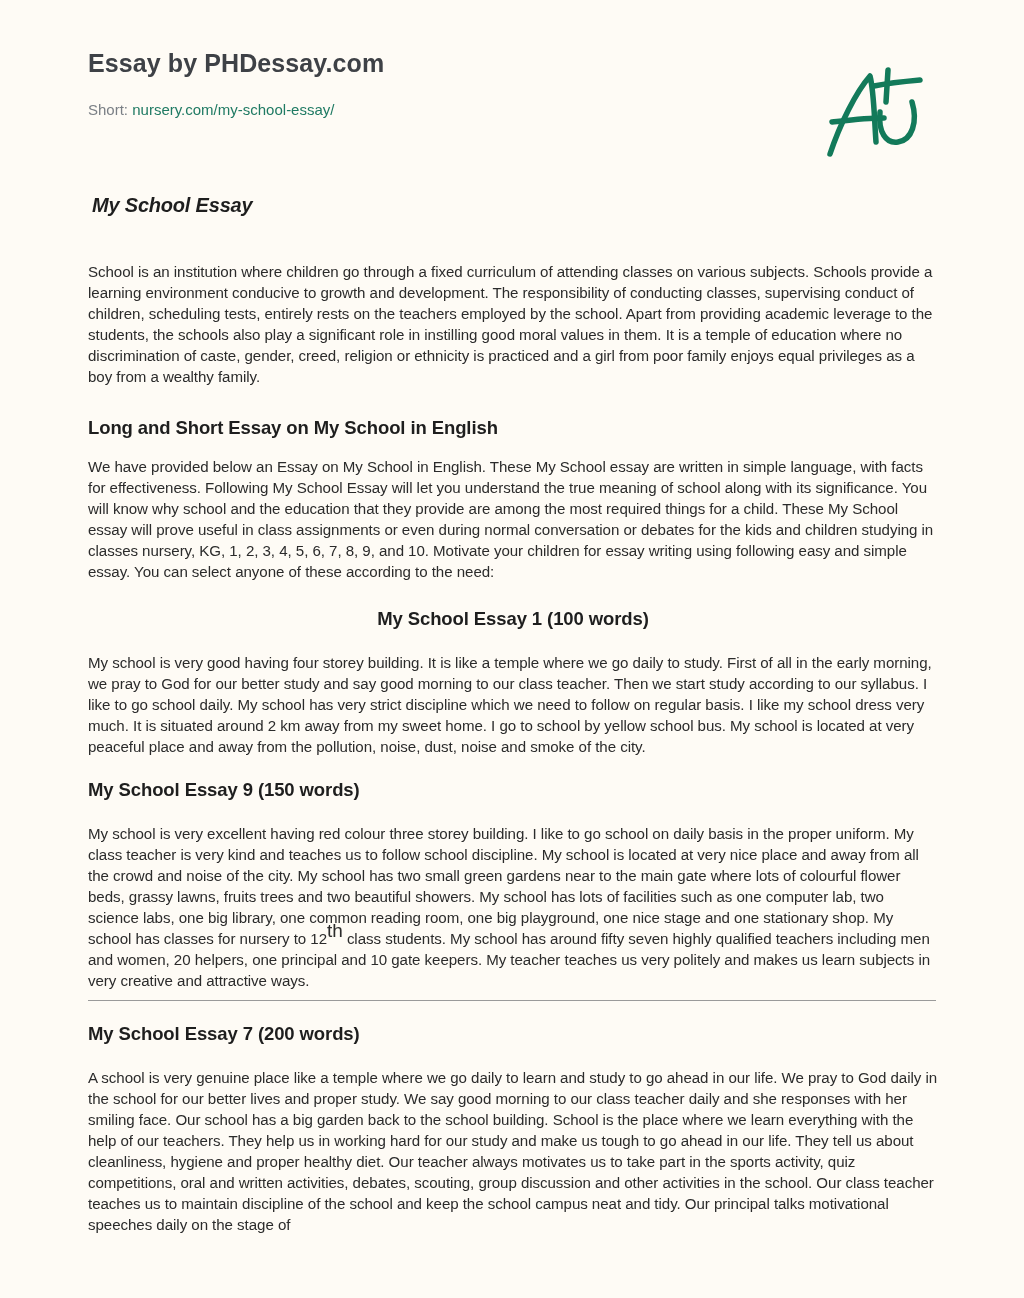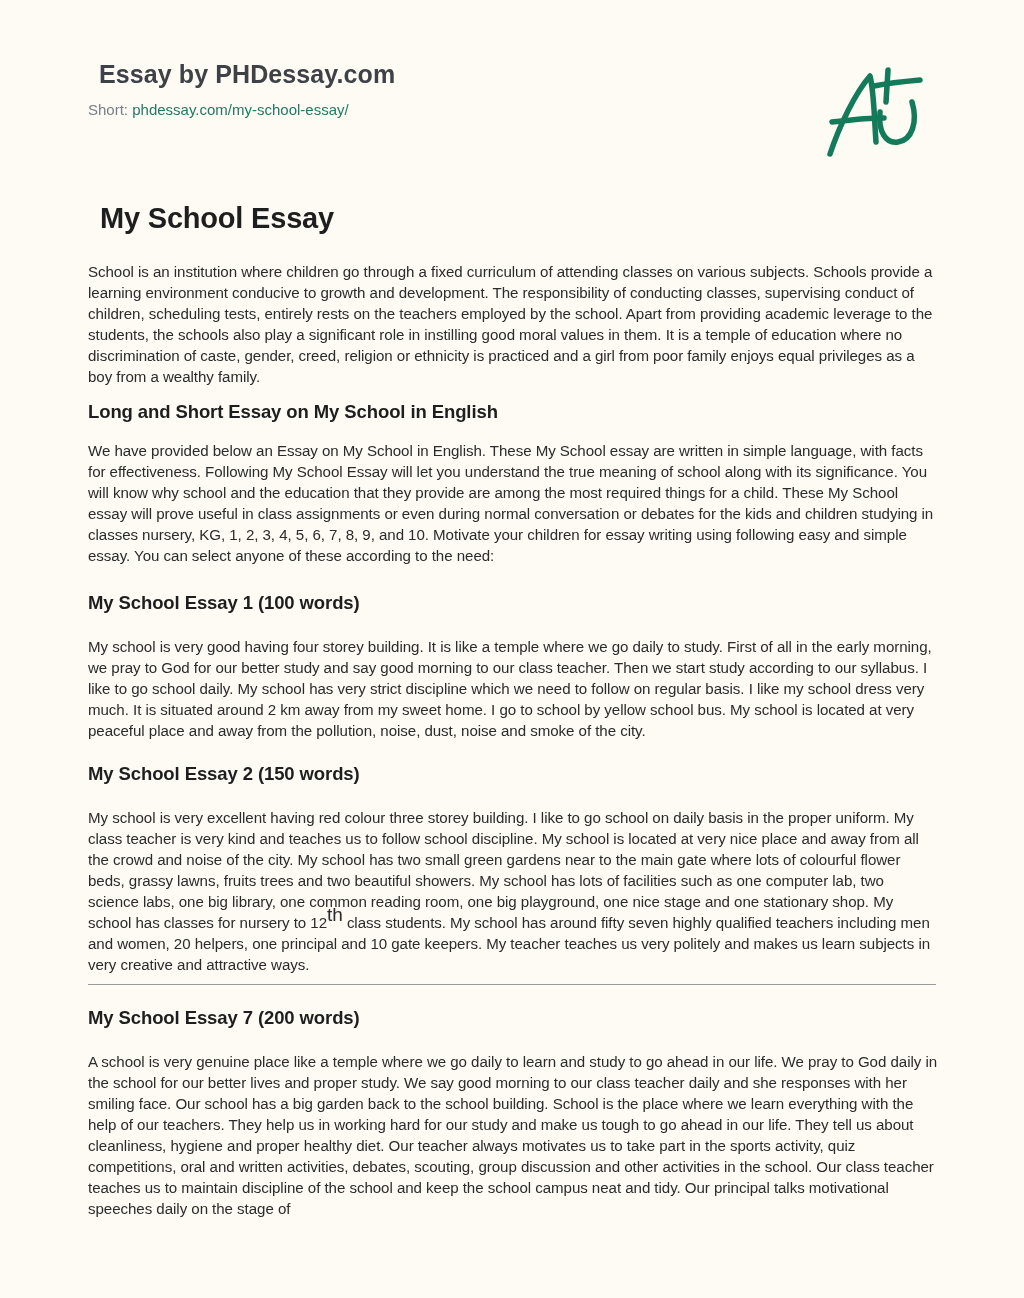--- a/index.html
+++ b/index.html
@@ -12,21 +12,21 @@
       height: 1298px;
       overflow: hidden;
       position: relative;
       font-family: "Liberation Sans", sans-serif;
       color: #2b2b2b;
     }
     .site-title {
       position: absolute;
       left: 88px;
       top: 49px;
-      margin: 11px;
+      margin: 0;
       font-size: 25px;
       font-weight: bold;
       color: #3e4146;
       letter-spacing: 0.1px;
     }
     .source-line {
       position: absolute;
       left: 88px;
       top: 101px;
       margin: 0;
@@ -41,25 +41,26 @@
       position: absolute;
       left: 822px;
       top: 62px;
       width: 110px;
       height: 100px;
     }
     .title {
       position: absolute;
       left: 88px;
       top: 190px;
-      margin: 12px;
-      font-size: 29px;
+      margin: 4px;
+      font-size: 20px;
       font-weight: bold;
       color: #1e1e1e;
       letter-spacing: -0.2px;
+      font-style: italic;
     }
     .content {
       position: absolute;
       left: 88px;
       top: 261px;
       width: 850px;
     }
     p.body {
       margin: 0;
       font-size: 15.1px;
@@ -85,45 +86,45 @@
       margin: 0;
       width: 848px;
     }
   </style>
 </head>
 <body>
 
 <h1 class="site-title">Essay by PHDessay.com</h1>
 <p class="source-line">
   <span>Short:</span>
-  <a href="#">phdessay.com/my-school-essay/</a>
+  <a href="#">nursery.com/my-school-essay/</a>
 </p>
 
 <svg class="logo" viewBox="0 0 110 100">
   <g fill="none" stroke="#137a5a" stroke-width="5.5" stroke-linecap="round" stroke-linejoin="round">
     <path d="M8 92 C 18 62, 34 30, 48 14 C 52 30, 52 52, 54 80"></path>
     <path d="M10 60 C 28 58, 44 56, 62 56"></path>
     <path d="M66 8 L 64 40"></path>
     <path d="M52 24 C 62 22, 76 20, 98 18"></path>
     <path d="M58 50 C 56 70, 64 82, 76 80 C 90 78, 96 60, 90 40"></path>
   </g>
 </svg>
 
 <h1 class="title">My School Essay</h1>
 
 <div class="content">
   <p class="body">School is an institution where children go through a fixed curriculum of attending classes on various subjects. Schools provide a learning environment conducive to growth and development. The responsibility of conducting classes, supervising conduct of children, scheduling tests, entirely rests on the teachers employed by the school. Apart from providing academic leverage to the students, the schools also play a significant role in instilling good moral values in them. It is a temple of education where no discrimination of caste, gender, creed, religion or ethnicity is practiced and a girl from poor family enjoys equal privileges as a boy from a wealthy family.</p>
 
-  <h2 class="sub" style="margin-top:14px;">Long and Short Essay on My School in English</h2>
+  <h2 class="sub" style="margin-top:30px;">Long and Short Essay on My School in English</h2>
 
   <p class="body" style="margin-top:17px;">We have provided below an Essay on My School in English. These My School essay are written in simple language, with facts for effectiveness. Following My School Essay will let you understand the true meaning of school along with its significance. You will know why school and the education that they provide are among the most required things for a child. These My School essay will prove useful in class assignments or even during normal conversation or debates for the kids and children studying in classes nursery, KG, 1, 2, 3, 4, 5, 6, 7, 8, 9, and 10. Motivate your children for essay writing using following easy and simple essay. You can select anyone of these according to the need:</p>
 
-  <h2 class="sub" style="margin-top:26px;">My School Essay 1 (100 words)</h2>
+  <h2 class="sub" style="margin-top:26px;text-align:center;">My School Essay 1 (100 words)</h2>
   <p class="body" style="margin-top:22px;">My school is very good having four storey building. It is like a temple where we go daily to study. First of all in the early morning, we pray to God for our better study and say good morning to our class teacher. Then we start study according to our syllabus. I like to go school daily. My school has very strict discipline which we need to follow on regular basis. I like my school dress very much. It is situated around 2 km away from my sweet home. I go to school by yellow school bus. My school is located at very peaceful place and away from the pollution, noise, dust, noise and smoke of the city.</p>
 
-  <h2 class="sub" style="margin-top:22px;">My School Essay 2 (150 words)</h2>
+  <h2 class="sub" style="margin-top:22px;">My School Essay 9 (150 words)</h2>
   <p class="body" style="margin-top:22px;"><span>My school is very excellent having red colour three storey building. I like to go school on daily basis in the proper uniform. My class teacher is very kind and teaches us to follow school discipline. My school is located at very nice place and away from all the crowd and noise of the city. My school has two small green gardens near to the main gate where lots of colourful flower beds, grassy lawns, fruits trees and two beautiful showers. My school has lots of facilities such as one computer lab, two science labs, one big library, one common reading room, one big playground, one nice stage and one stationary shop. My school has classes for nursery to 12</span><sup class="ord">th</sup><span> class students. My school has around fifty seven highly qualified teachers including men and women, 20 helpers, one principal and 10 gate keepers. My teacher teaches us very politely and makes us learn subjects in very creative and attractive ways.</span></p>
 
   <hr class="divider" style="margin-top:9px;">
 
   <h2 class="sub" style="margin-top:22px;">My School Essay 7 (200 words)</h2>
   <p class="body" style="margin-top:22px;">A school is very genuine place like a temple where we go daily to learn and study to go ahead in our life. We pray to God daily in the school for our better lives and proper study. We say good morning to our class teacher daily and she responses with her smiling face. Our school has a big garden back to the school building. School is the place where we learn everything with the help of our teachers. They help us in working hard for our study and make us tough to go ahead in our life. They tell us about cleanliness, hygiene and proper healthy diet. Our teacher always motivates us to take part in the sports activity, quiz competitions, oral and written activities, debates, scouting, group discussion and other activities in the school. Our class teacher teaches us to maintain discipline of the school and keep the school campus neat and tidy. Our principal talks motivational speeches daily on the stage of</p>
 </div>
 
 </body></html>

